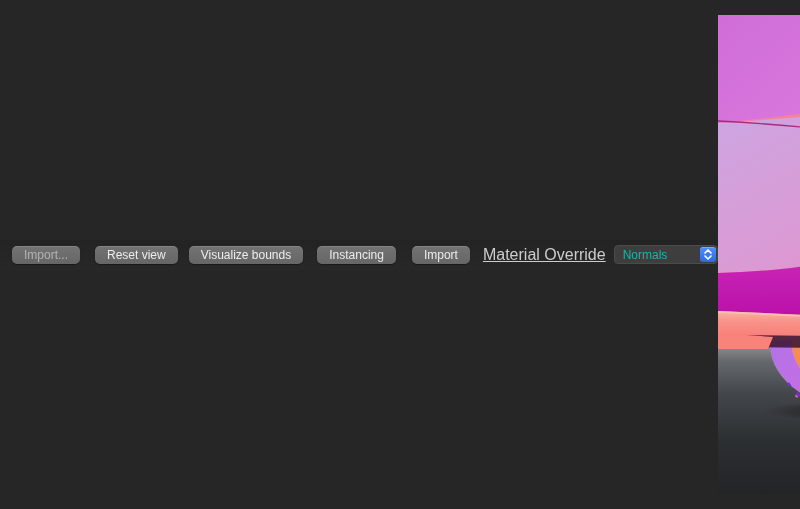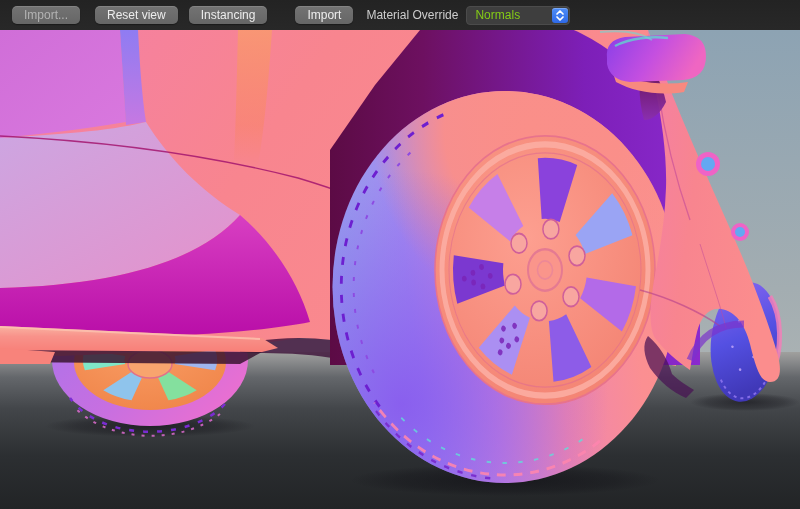--- a/index.html
+++ b/index.html
@@ -1,62 +1,63 @@
 <!DOCTYPE html>
 <html><head>
 <meta charset="utf-8">
 <style>
   html,body{margin:0;padding:0;background:#1b1b1b;}
   .app{
     width:800px;height:509px;overflow:hidden;position:relative;
     font-family:"Liberation Sans", sans-serif;
     background:#262626;
-    display:flex;flex-direction:column;
+    display:flex;flex-direction:row;align-items:center;
   }
   
   .toolbar{
     height:30px;flex:0 0 30px;display:flex;align-items:center;
     background:linear-gradient(#232323,#282828);
     padding-left:12px;box-sizing:border-box;
   }
   .btn{
     height:18px;line-height:16px;padding:0 12px;border:none;border-radius:5px;
     background:linear-gradient(#737373,#666666);
     color:#ededed;font-size:12px;font-family:"Liberation Sans",sans-serif;
     box-shadow:inset 0 1px 0 rgba(255,255,255,.12), 0 1px 1px rgba(0,0,0,.35);
     cursor:default;white-space:nowrap;
   }
   .btn.dim{color:#b3b3b3;}
   .g15{margin-right:15px}.g19{margin-right:11px}.g14{margin-right:14px}
-  .g16{margin-right:28px}.g13{margin-right:13px}
-  .mo-label{color:#cdcdcd;font-size:12px;margin-right:8px;white-space:nowrap;}
+  .g16{margin-right:16px}.g13{margin-right:13px}
+  .mo-label{color:#cdcdcd;font-size:16px;margin-right:8px;white-space:nowrap;text-decoration:underline;}
   .dropdown{
     width:104px;height:19px;border-radius:4px;background:#3e3e3e;
     border:1px solid #4b4b4b;box-sizing:border-box;
     display:flex;align-items:center;justify-content:space-between;
   }
-  .dd-value{color:#84cc16;font-size:12px;padding-left:8px;}
+  .dd-value{color:#14b8a6;font-size:12px;padding-left:8px;}
   .dd-stepper{
     width:16px;height:15px;margin-right:1px;border-radius:3px;
     background:linear-gradient(#4f8ef7,#2e69e8);
     display:flex;align-items:center;justify-content:center;
     box-shadow:inset 0 1px 0 rgba(255,255,255,.25);
   }
   
   .viewport{flex:1 1 auto;position:relative;}
   .viewport svg{display:block;}
 </style>
 </head>
 <body>
 
 <div class="app">
 
   <div class="toolbar">
     <button class="btn dim g15">Import...</button>
     <button class="btn g19">Reset view</button>
+    <button class="btn g14">Visualize bounds</button>
     <button class="btn g16">Instancing</button>
     <button class="btn g13">Import</button>
     <span class="mo-label">Material Override</span>
     <div class="dropdown">
       <span class="dd-value">Normals</span>
       <span class="dd-stepper">
         <svg width="12" height="13" viewBox="0 0 12 13">
           <polyline points="3,5 6,2 9,5" fill="none" stroke="#ffffff" stroke-width="1.7" stroke-linecap="round" stroke-linejoin="round"></polyline>
           <polyline points="3,8 6,11 9,8" fill="none" stroke="#ffffff" stroke-width="1.7" stroke-linecap="round" stroke-linejoin="round"></polyline>
         </svg>

